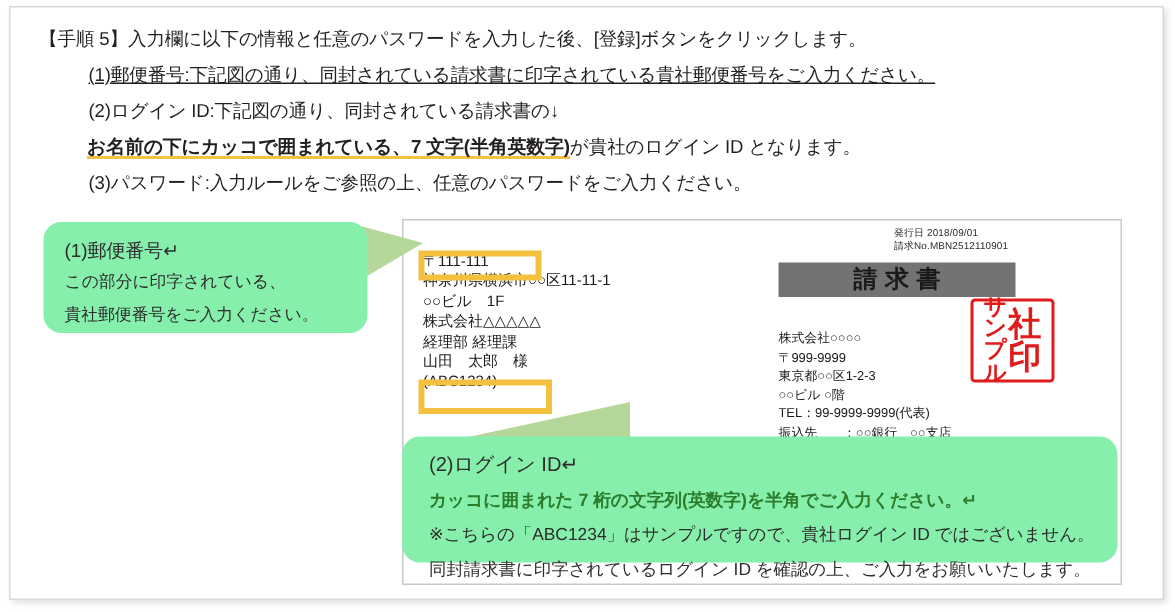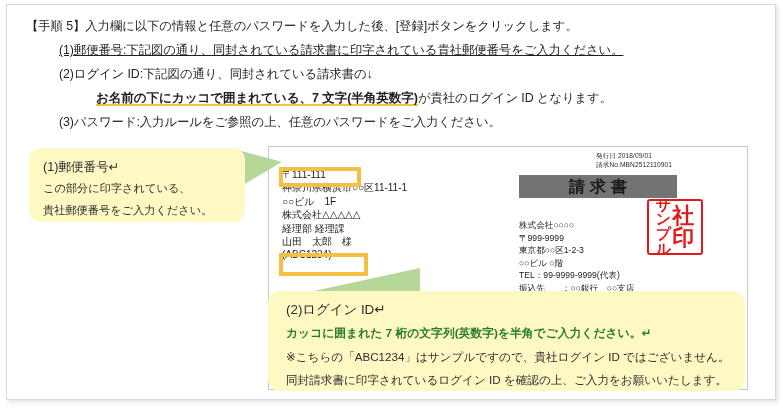--- a/index.html
+++ b/index.html
@@ -45,21 +45,21 @@
   }
   .ins-line {
     font-size: 12.4px;
     line-height: 24px;
     letter-spacing: -0.1px;
     white-space: nowrap;
   }
   .ins-line.l1 { margin-left: 0px; }
   .ins-line.l2 { margin-left: 33px; text-decoration: underline; }
   .ins-line.l3 { margin-left: 33px; }
-  .ins-line.l4 { margin-left: 70px; }
+  .ins-line.l4 { margin-left: 32px; }
   .ins-line.l5 { margin-left: 33px; }
 
   .ins-bold {
     font-weight: bold;
     font-size: 12.6px;
   }
   .ins-underline {
     background-image: linear-gradient(to top, #f5c342 0px, #f5c342 2px, transparent 2px);
     padding-bottom: 1px;
   }
@@ -170,21 +170,21 @@
   .hl-id {
     left: 279px;
     top: 253px;
     width: 89px;
     height: 23px;
   }
 
   
   .callout {
     position: absolute;
-    background: #fef9c3;
+    background: #86efac;
     color: #2d2d2d;
     box-sizing: border-box;
   }
 
   .callout-top {
     left: 29px;
     top: 148px;
     width: 216px;
     height: 74px;
     border-radius: 12px;
@@ -213,21 +213,21 @@
     border-style: solid;
     border-width: 12px 0 26px 44px;
     border-color: transparent transparent transparent #b5d89a;
     z-index: 5;
   }
 
   .callout-bottom {
     left: 268px;
     top: 291px;
     width: 477px;
-    height: 100px;
+    height: 84px;
     border-radius: 12px;
     padding: 6px 0 0 18px;
     z-index: 6;
   }
   .callout-bottom .c-title {
     font-size: 13.4px;
     line-height: 25px;
     color: #2d2d2d;
     white-space: nowrap;
   }

